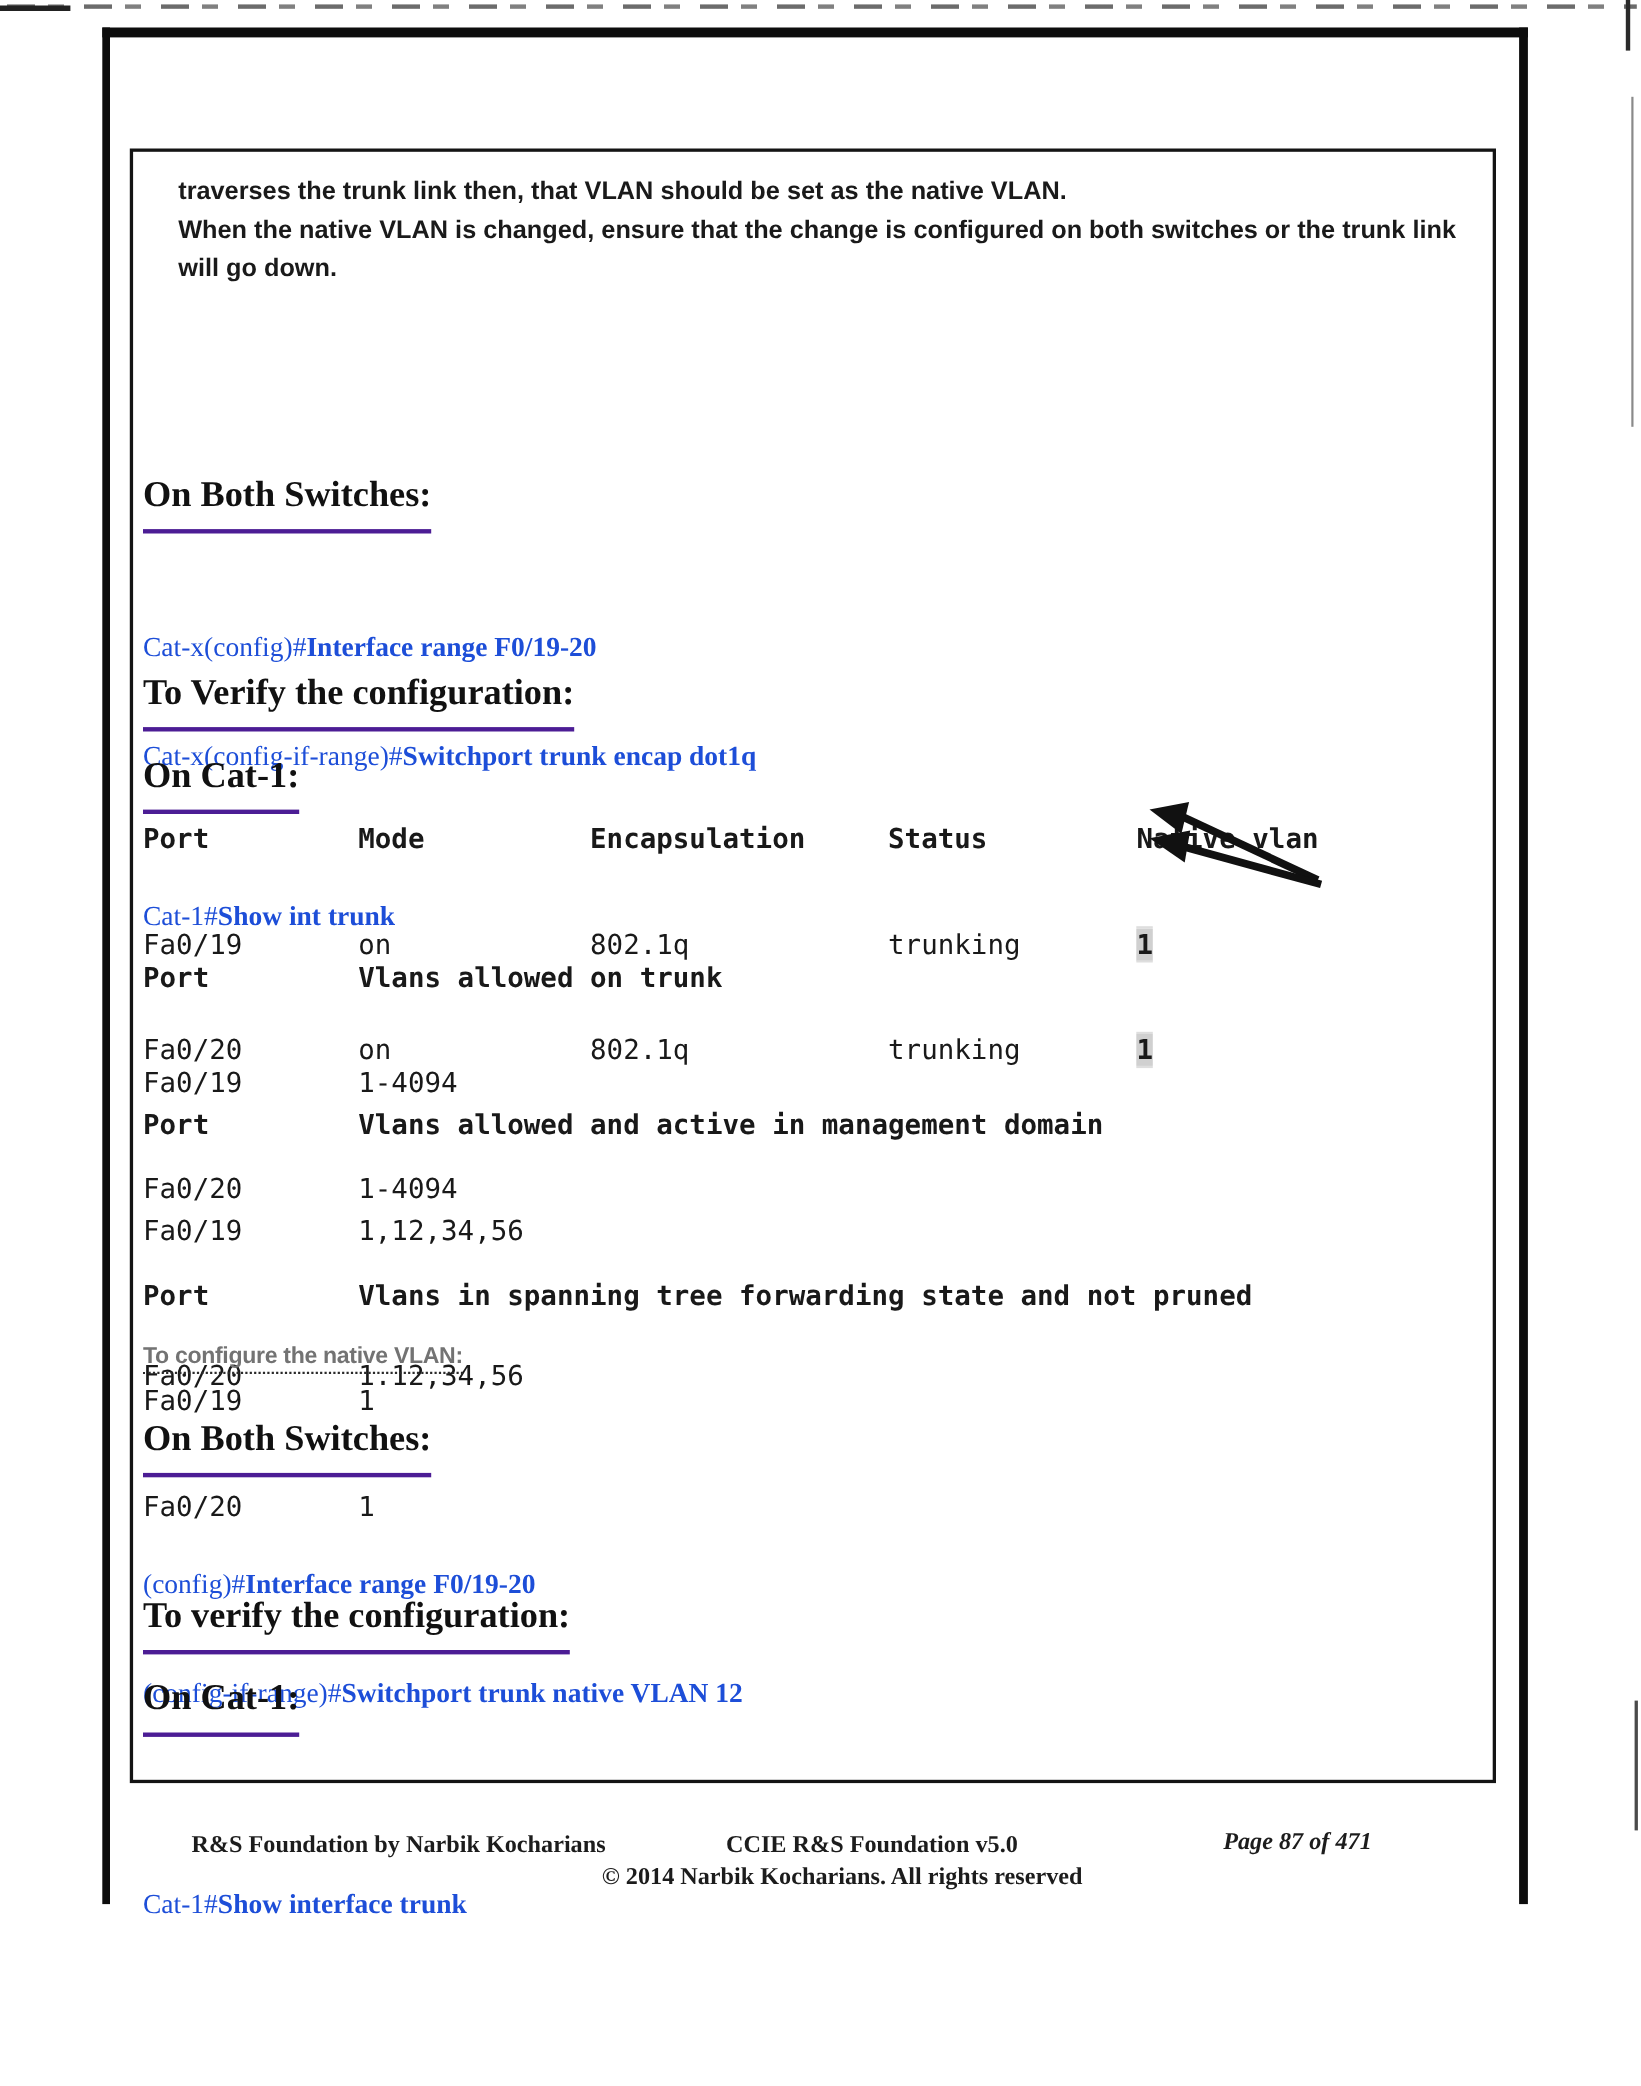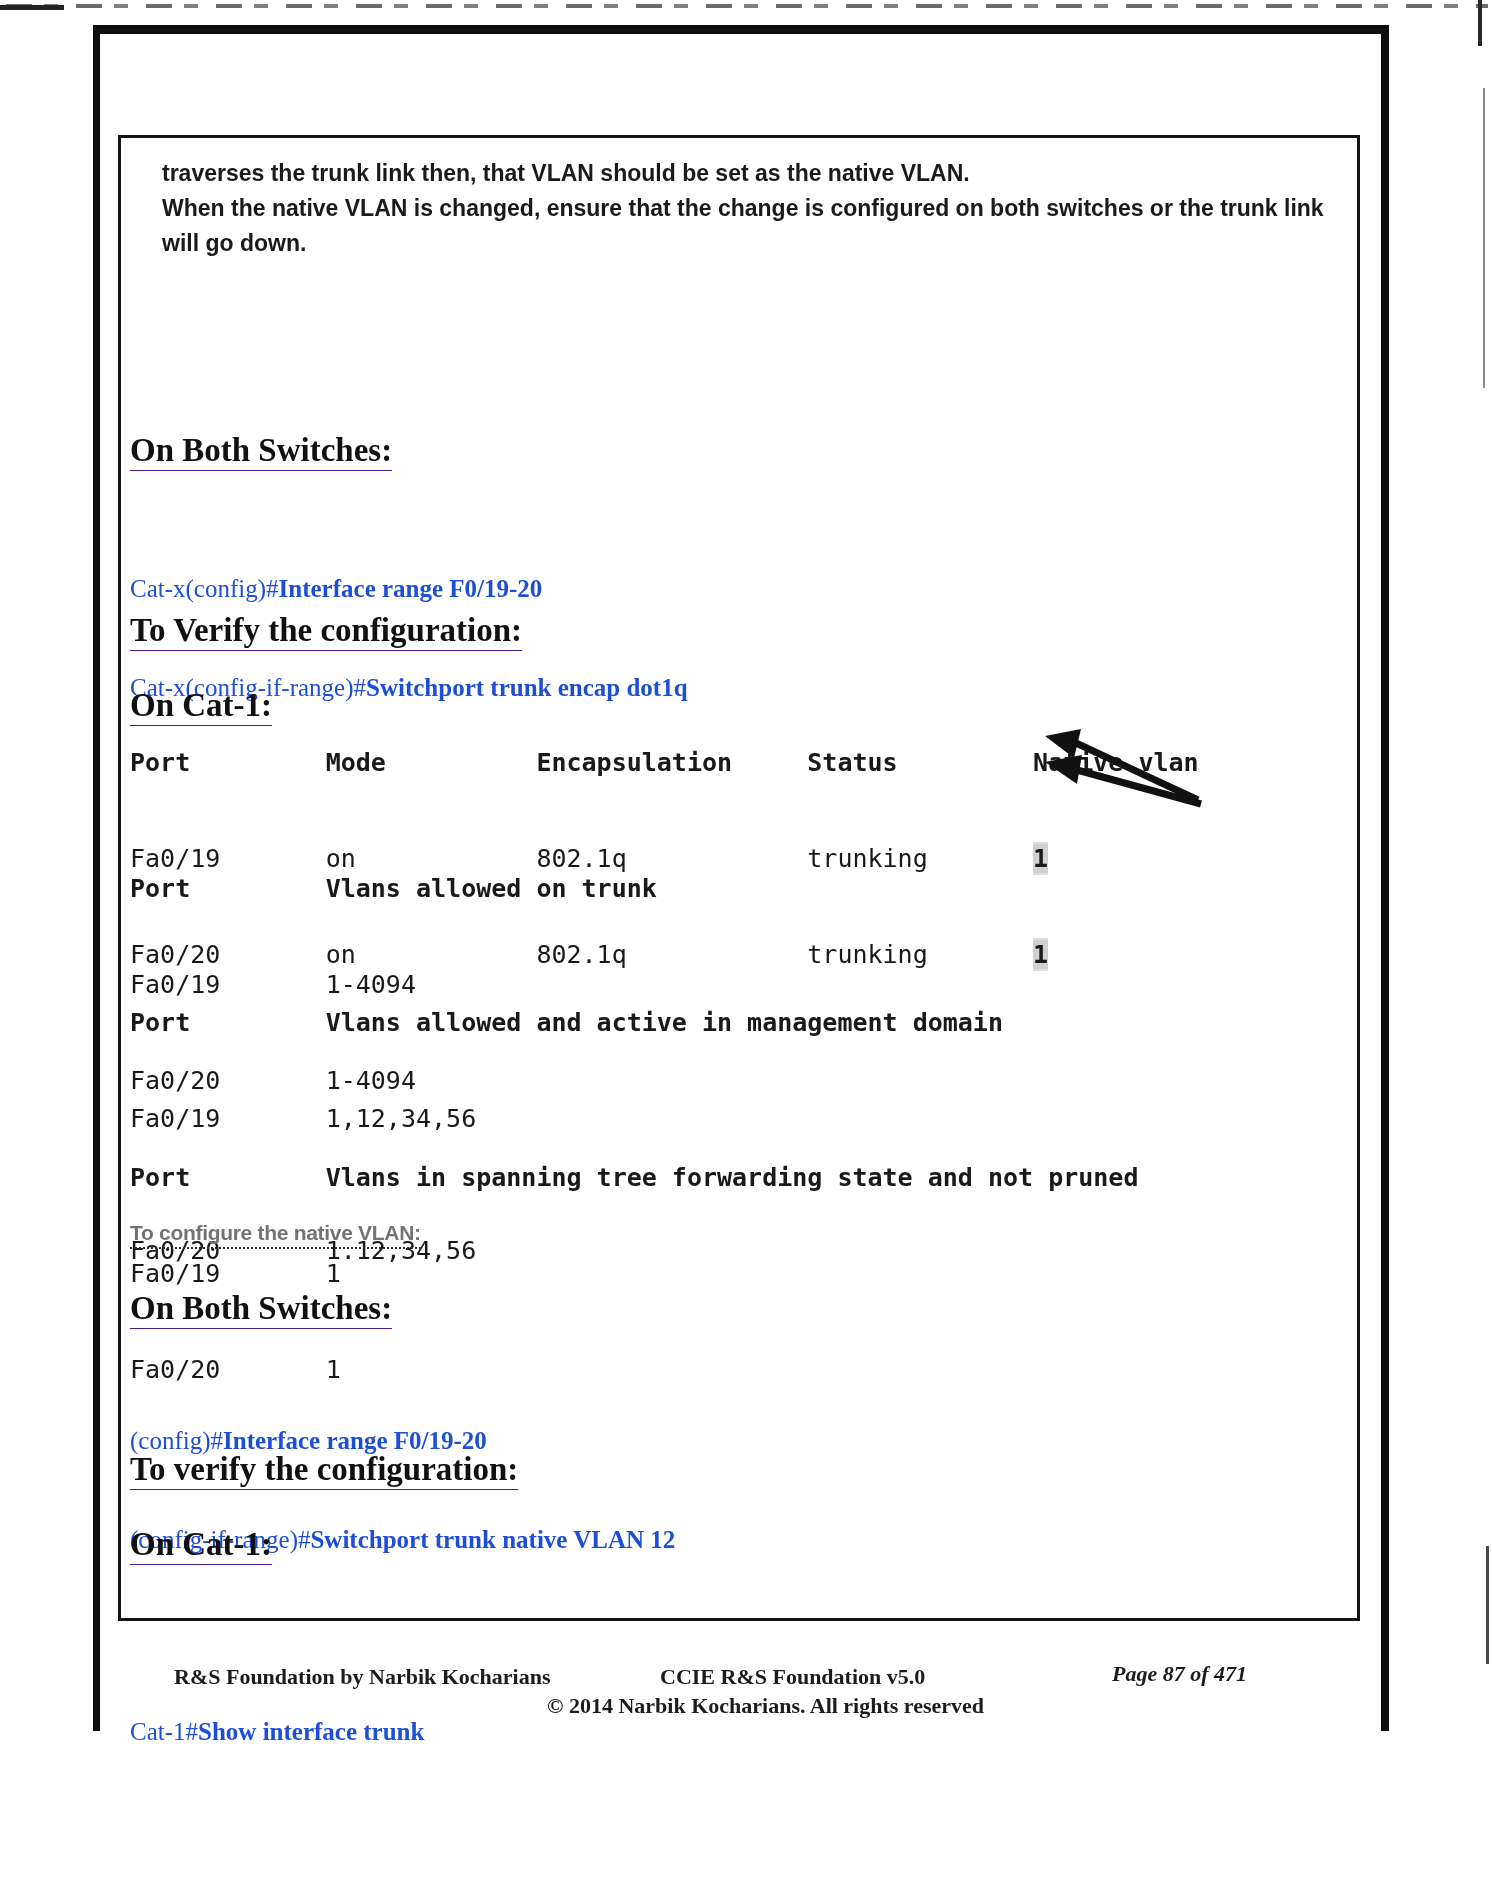--- a/index.html
+++ b/index.html
@@ -31,21 +31,21 @@
   .inner-box{
     position:absolute;left:118px;top:135px;width:1242px;height:1486px;
     border:3px solid #141414;box-sizing:border-box;background:#ffffff;
   }
   .inner-box > *{position:absolute;left:9px;}
   .para{top:18px;width:1222px;font-weight:700;font-size:23px;line-height:35px;color:#1a1a1a;margin-left:32px;}
   .h-serif{
     font-family:"Liberation Serif",serif;font-weight:700;font-size:33px;color:#111;
     white-space:nowrap;
   }
-  .h-serif .ul{border-bottom:1px solid #4c1d95;padding-bottom:1px;display:inline-block;}
+  .h-serif .ul{border-bottom:4px solid #4c1d95;padding-bottom:12px;display:inline-block;}
   .h-sans{
     font-weight:700;font-size:21px;letter-spacing:-0.3px;color:#737373;white-space:nowrap;
   }
   .h-sans .ul{border-bottom:2px dotted #2a2a2a;padding-bottom:2px;display:inline-block;}
   .term{
     font-family:Liberation Serif, serif;font-size:25px;line-height:33px;
     white-space:pre;color:#1d4ed8;
   }
   .term b,.term .cmd{font-weight:700;}
   .tbl{
@@ -88,20 +88,23 @@
 
     <div class="term" style="top:368px">
       <div><span>Cat-x(config)#</span><span class="cmd">Interface range F0/19-20</span></div>
       <div><span>Cat-x(config-if-range)#</span><span class="cmd">Switchport trunk encap dot1q</span></div>
     </div>
 
     <div class="h-serif" style="top:474px"><span class="ul">To Verify the configuration:</span></div>
 
     <div class="h-serif" style="top:549px"><span class="ul">On Cat-1:</span></div>
 
+    <div class="term" style="top:613px">
+      <div><span>Cat-1#</span><span class="cmd">Show int trunk</span></div>
+    </div>
 
     <div class="tbl" style="top:545px">
       <div style="margin-top:0"></div>
     </div>
 
     <div class="tbl" style="top:547px;">
       <div style="height:136px;"></div>
     </div>
 
     <div class="tbl" style="top:545px">

